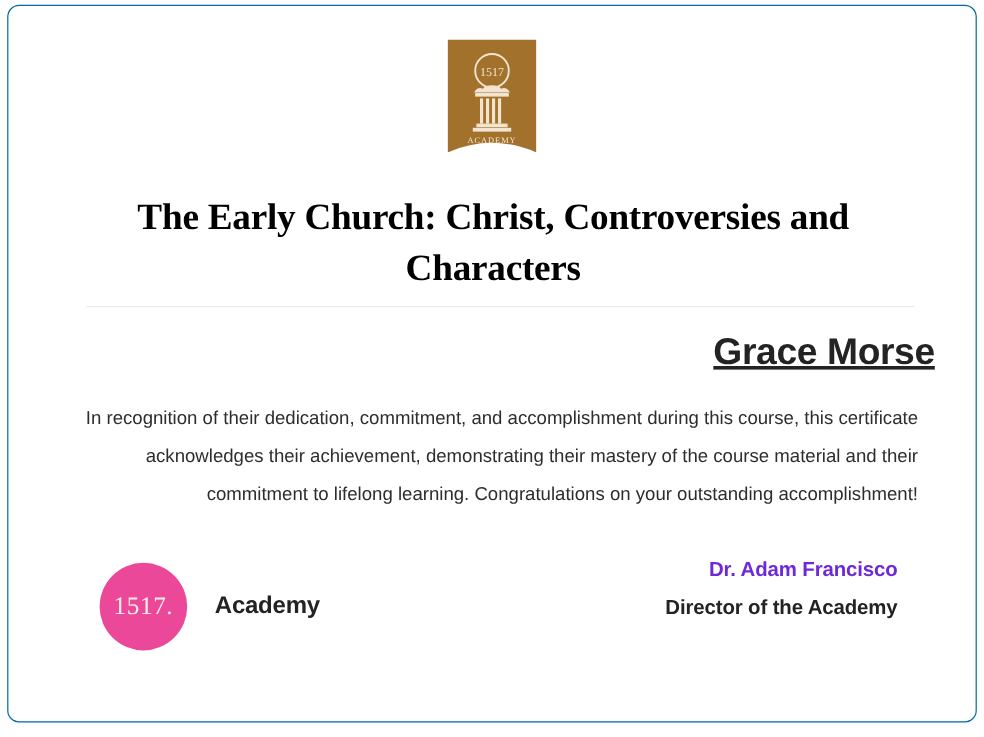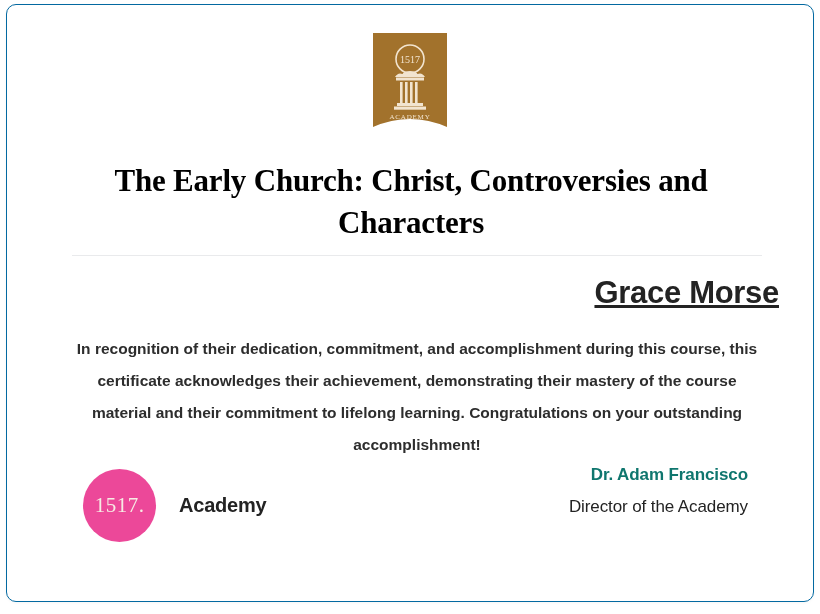--- a/index.html
+++ b/index.html
@@ -81,25 +81,24 @@
     letter-spacing: -0.3px;
     text-decoration: underline;
   }
 
   
   .body-text {
     position: absolute;
     left: 62px;
     top: 328px;
     width: 696px;
-    text-align: center;
+    text-align: right;
     font-size: 15.5px;
     line-height: 32px;
     color: #2d2d2d;
-    font-weight: bold;
   }
 
   
   .footer-left {
     position: absolute;
     left: 76px;
     top: 464px;
     display: flex;
     align-items: center;
   }
@@ -126,28 +125,28 @@
 
   .footer-right {
     position: absolute;
     right: 65px;
     top: 460px;
     text-align: right;
   }
   .signer-name {
     font-size: 17px;
     font-weight: bold;
-    color: #0f766e;
+    color: #6d28d9;
     letter-spacing: -0.1px;
     text-align: right;
   }
   .signer-title {
     margin-top: 12px;
     font-size: 17px;
-    font-weight: normal;
+    font-weight: bold;
     color: #232323;
     letter-spacing: -0.1px;
     margin-left: 31px;
   }
 </style>
 </head>
 <body>
 
 <div class="certificate-card">
 

